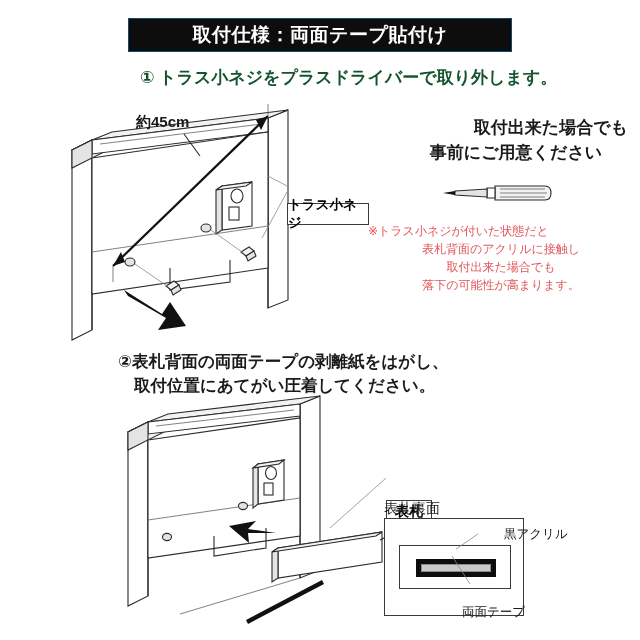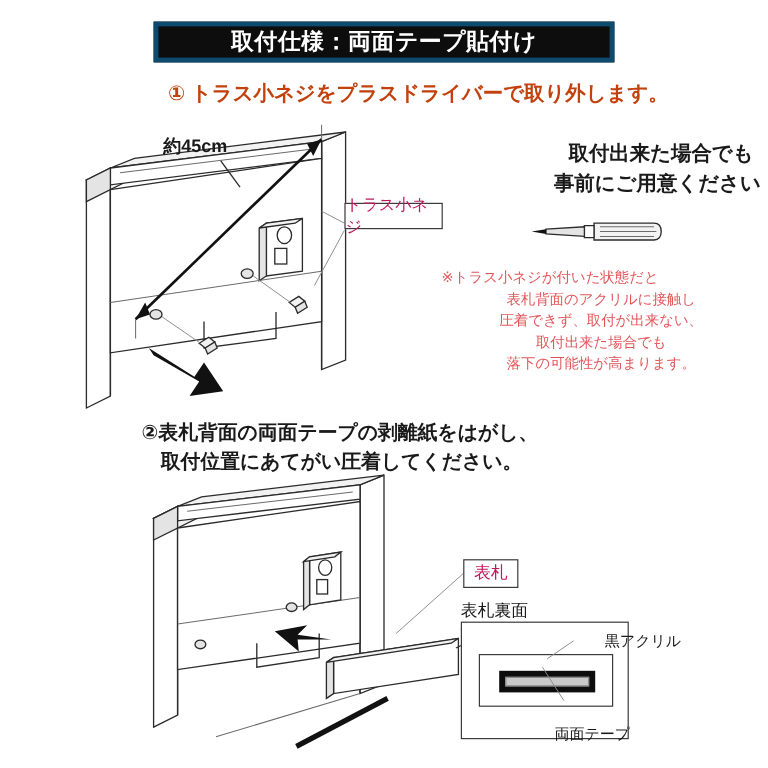--- a/index.html
+++ b/index.html
@@ -10,65 +10,66 @@
     color:#231f20;
     overflow:hidden;
     position:relative;
   }
   .page{position:absolute;inset:0;}
 
   
   .header-bar{
     position:absolute;left:128px;top:18px;width:384px;height:34px;
     background:#0d0d0d;
-    border:4px solid #0c4a6e;
+    border:1px solid #0c4a6e;
     box-sizing:border-box;
     display:flex;align-items:center;justify-content:center;
   }
   .header-bar .title{
     color:#ffffff;font-size:19px;font-weight:bold;letter-spacing:0.5px;
     white-space:nowrap;
   }
 
   
   .step1-text{
     position:absolute;left:140px;top:66px;
-    font-size:17px;font-weight:bold;white-space:nowrap;color:#c2410c;
+    font-size:17px;font-weight:bold;white-space:nowrap;color:#14532d;
   }
   .step2-text{
     position:absolute;left:118px;top:350px;
     font-size:16.5px;font-weight:bold;color:#1a1a1a;line-height:1.45;
   }
   .step2-text .l2{display:block;padding-left:16px;}
 
   
   .prep-text{
     position:absolute;left:398px;top:116px;width:236px;
     font-size:17px;font-weight:bold;line-height:1.45;color:#1a1a1a;
     text-align:center;
   }
   .prep-text span{display:block;}
   .prep-text .l1{text-align:right;padding-right:6px;}
-  .prep-text .l2{text-align:right;}
+  .prep-text .l2{text-align:center;}
 
   .warn-text{
     position:absolute;left:368px;top:222px;width:266px;
     color:#e2565a;font-size:12px;line-height:1.5;text-align:center;
     font-weight:normal;
   }
   .warn-text span{display:block;white-space:nowrap;}
   .warn-text .w1{text-align:left;}
 
   
   .callout-box{
     position:absolute;
     border:1.6px solid #3a3a3a;background:#fff;
     display:flex;align-items:center;justify-content:center;
-    font-size:13.5px;font-weight:normal;color:#be185d;
+    font-size:13.5px;font-weight:bold;color:#000000;
     box-sizing:border-box;
+    margin-top:34px;
   }
   #callout-truss{left:287px;top:169px;width:82px;height:22px;}
   #callout-plate{left:386px;top:466px;width:46px;height:24px;font-size:14px;}
 
   .plain-label{
     position:absolute;font-size:14px;color:#1a1a1a;white-space:nowrap;
   }
   #label-plate-back{left:384px;top:500px;}
   #label-black-acryl{left:476px;top:526px;font-size:12.5px;margin-left:28px;}
   #label-tape{left:462px;top:604px;font-size:12.5px;text-align:center;}
@@ -235,21 +236,20 @@
   <div class="callout-box" id="callout-truss">トラス小ネジ</div>
 
   <div class="prep-text">
     <span class="l1">取付出来た場合でも</span>
     <span class="l2">事前にご用意ください</span>
   </div>
 
   <div class="warn-text">
     <span class="w1">※トラス小ネジが付いた状態だと</span>
     <span>表札背面のアクリルに接触し</span>
-    <span>圧着できず、取付が出来ない、</span>
     <span>取付出来た場合でも</span>
     <span>落下の可能性が高まります。</span>
   </div>
 
   <div class="step2-text">
     <span>②表札背面の両面テープの剥離紙をはがし、</span>
     <span class="l2">取付位置にあてがい圧着してください。</span>
   </div>
 
   <div class="callout-box" id="callout-plate">表札</div>

